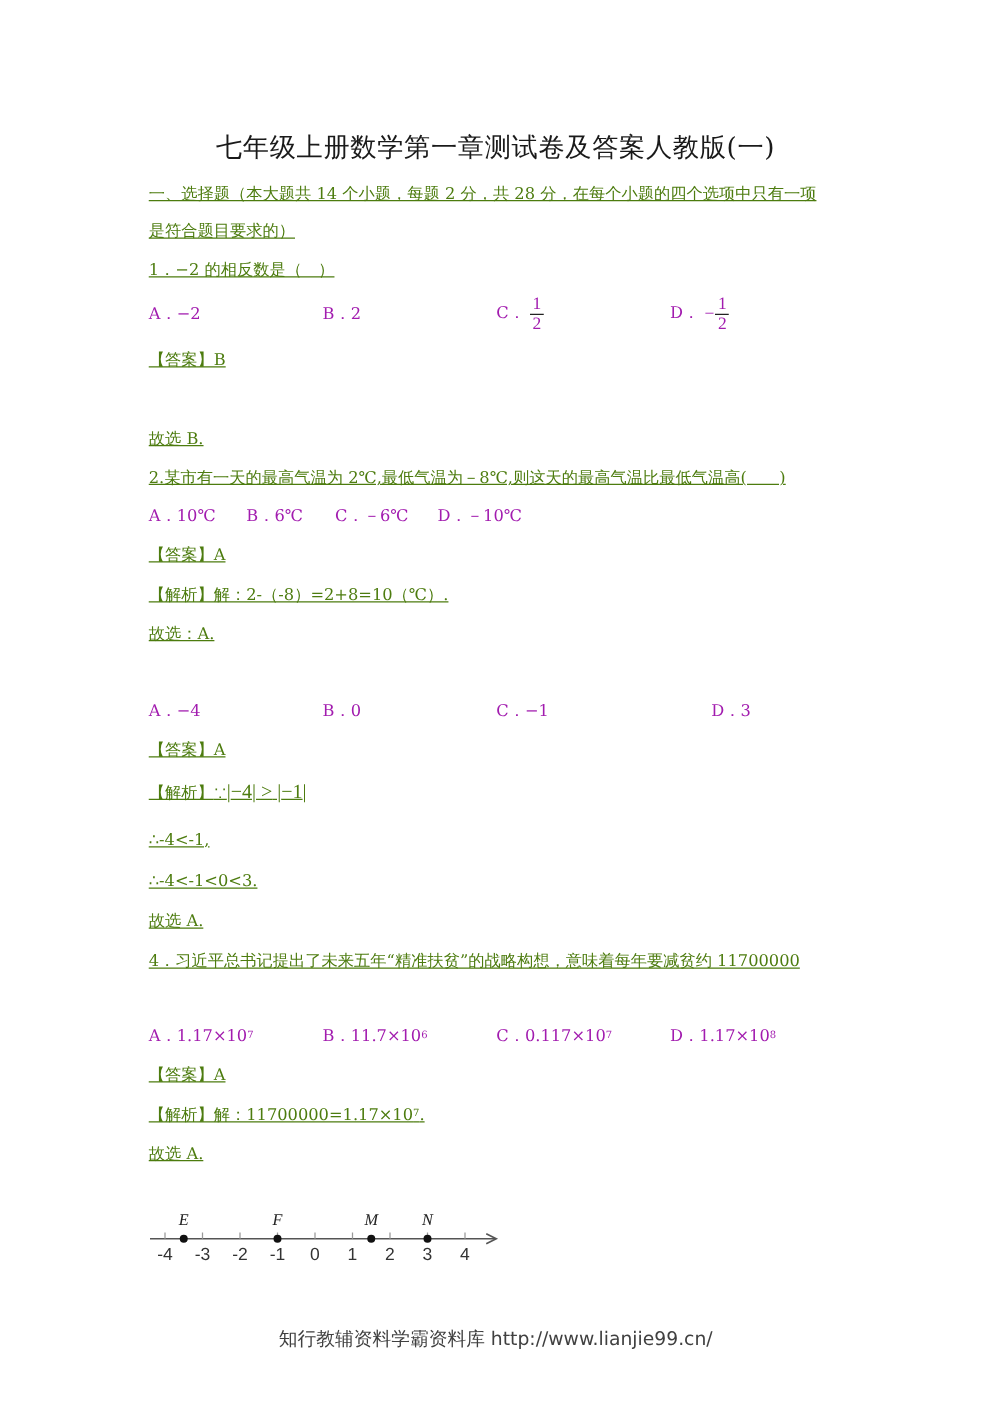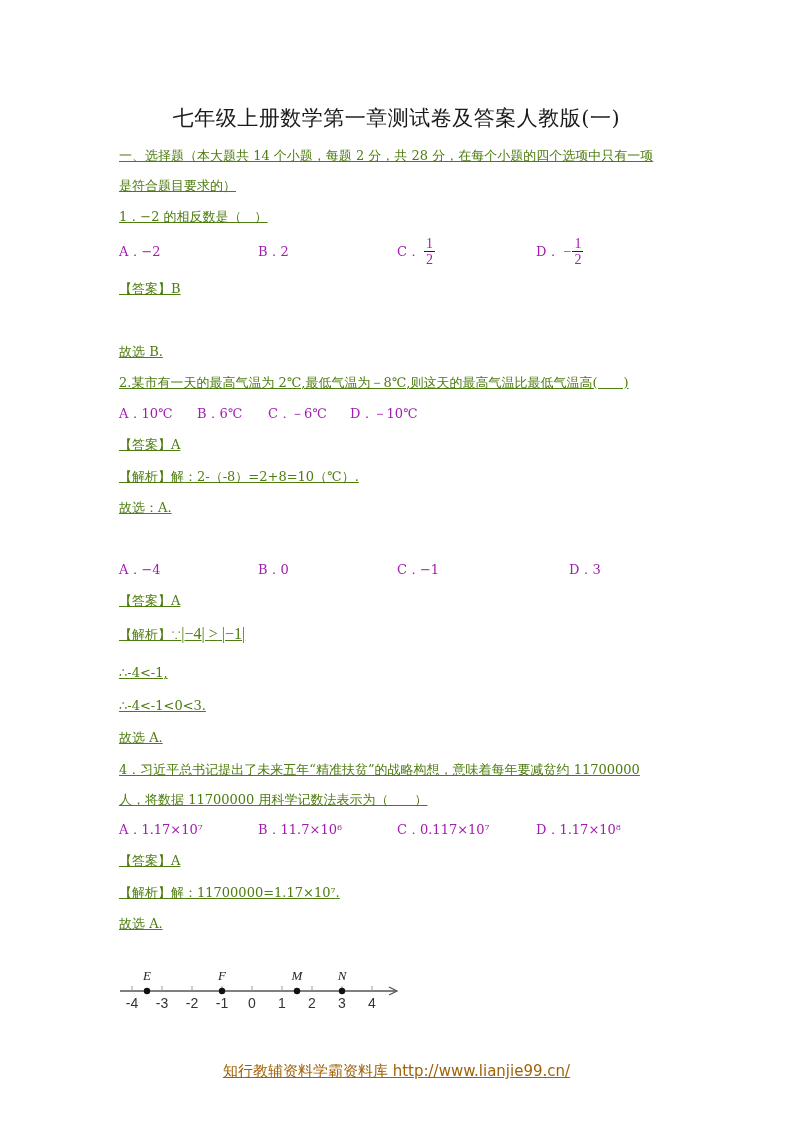--- a/index.html
+++ b/index.html
@@ -21,21 +21,21 @@
     .opt { position: absolute; font-size: 13px; white-space: nowrap; color: #a21caf; line-height: 16px; }
     .frac { display: inline-block; vertical-align: middle; text-align: center; font-family: "Liberation Serif", serif; font-size: 14px; }
     .frac .num { display: block; border-bottom: 1px solid #222; padding: 0 2px; line-height: 15px; }
     .frac .den { display: block; line-height: 15px; }
     .minus { font-family: "Liberation Serif", serif; font-size: 14px; vertical-align: middle; margin-right: 1px; }
     sup { font-size: 8px; vertical-align: top; position: relative; top: -2px; }
     .abs { font-family: "Liberation Serif", serif; font-size: 16px; }
     .numline { position: absolute; left: 118px; top: 966px; width: 282px; height: 46px; }
     .footer {
       position: absolute; top: 1062px; left: 0; width: 793px; text-align: center;
-      font-family: "DejaVu Sans", "Liberation Sans", sans-serif; font-size: 15px; color: #a16207; text-decoration: underline;
+      font-family: "DejaVu Sans", "Liberation Sans", sans-serif; font-size: 15px; color: #404040;
     }
   </style>
 </head>
 <body>
 
 <div class="page">
 
   <div class="title">七年级上册数学第一章测试卷及答案人教版(一)</div>
 
   <div class="line" style="top:148px;">一、选择题（本大题共 14 个小题，每题 2 分，共 28 分，在每个小题的四个选项中只有一项</div>
@@ -90,21 +90,20 @@
   </div>
   <div class="line" style="top:593px;">【答案】A</div>
   <div class="line" style="top:626px;">
     <span>【解析】</span><span>∵</span><span class="abs">|<span>−4</span>|&nbsp;<span>&gt;</span>&nbsp;|<span>−1</span>|</span>
   </div>
   <div class="line" style="top:665px;">∴-4&lt;-1,</div>
   <div class="line" style="top:698px;">∴-4&lt;-1&lt;0&lt;3.</div>
   <div class="line" style="top:730px;">故选 A.</div>
 
   <div class="line" style="top:762px;">4．习近平总书记提出了未来五年“精准扶贫”的战略构想，意味着每年要减贫约 11700000</div>
-  <div class="line" style="top:792px;">人，将数据 11700000 用科学记数法表示为（　　）</div>
   <div class="opt" style="left:119px; top:822px;">
     <span>A．</span><span>1.17×10</span><sup>7</sup>
   </div>
   <div class="opt" style="left:258px; top:822px;">
     <span>B．</span><span>11.7×10</span><sup>6</sup>
   </div>
   <div class="opt" style="left:397px; top:822px;">
     <span>C．</span><span>0.117×10</span><sup>7</sup>
   </div>
   <div class="opt" style="left:536px; top:822px;">

